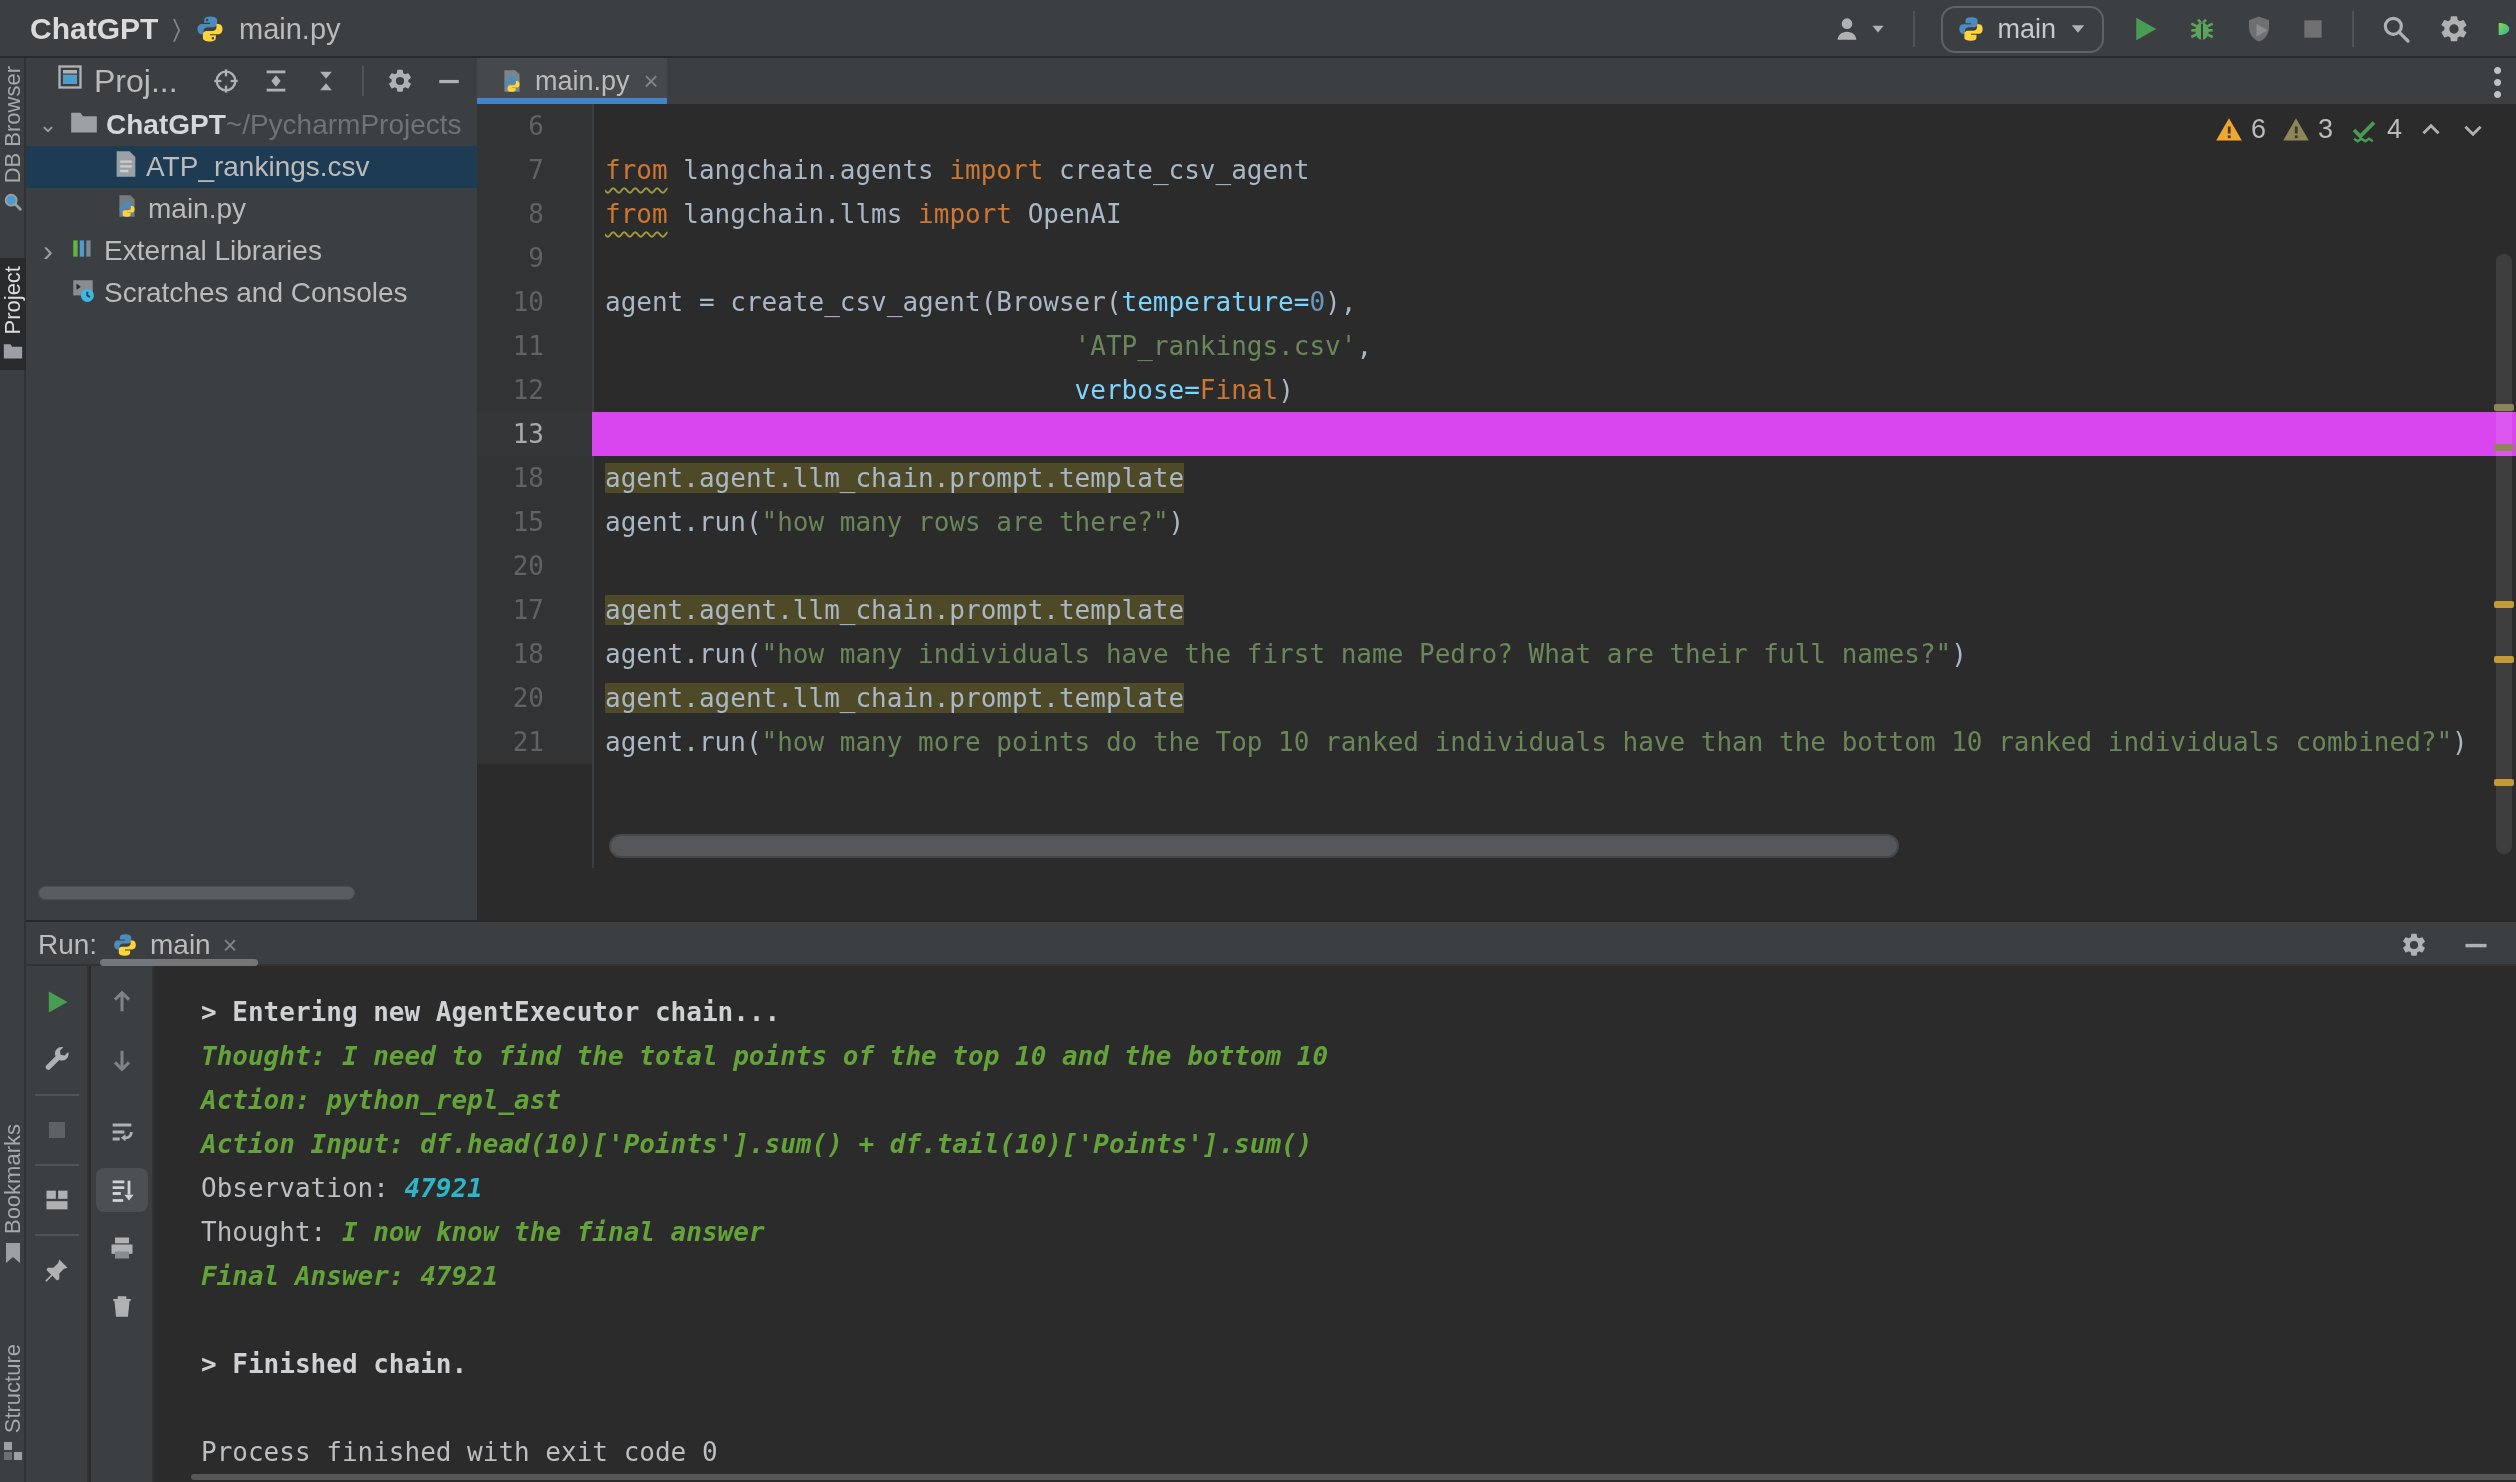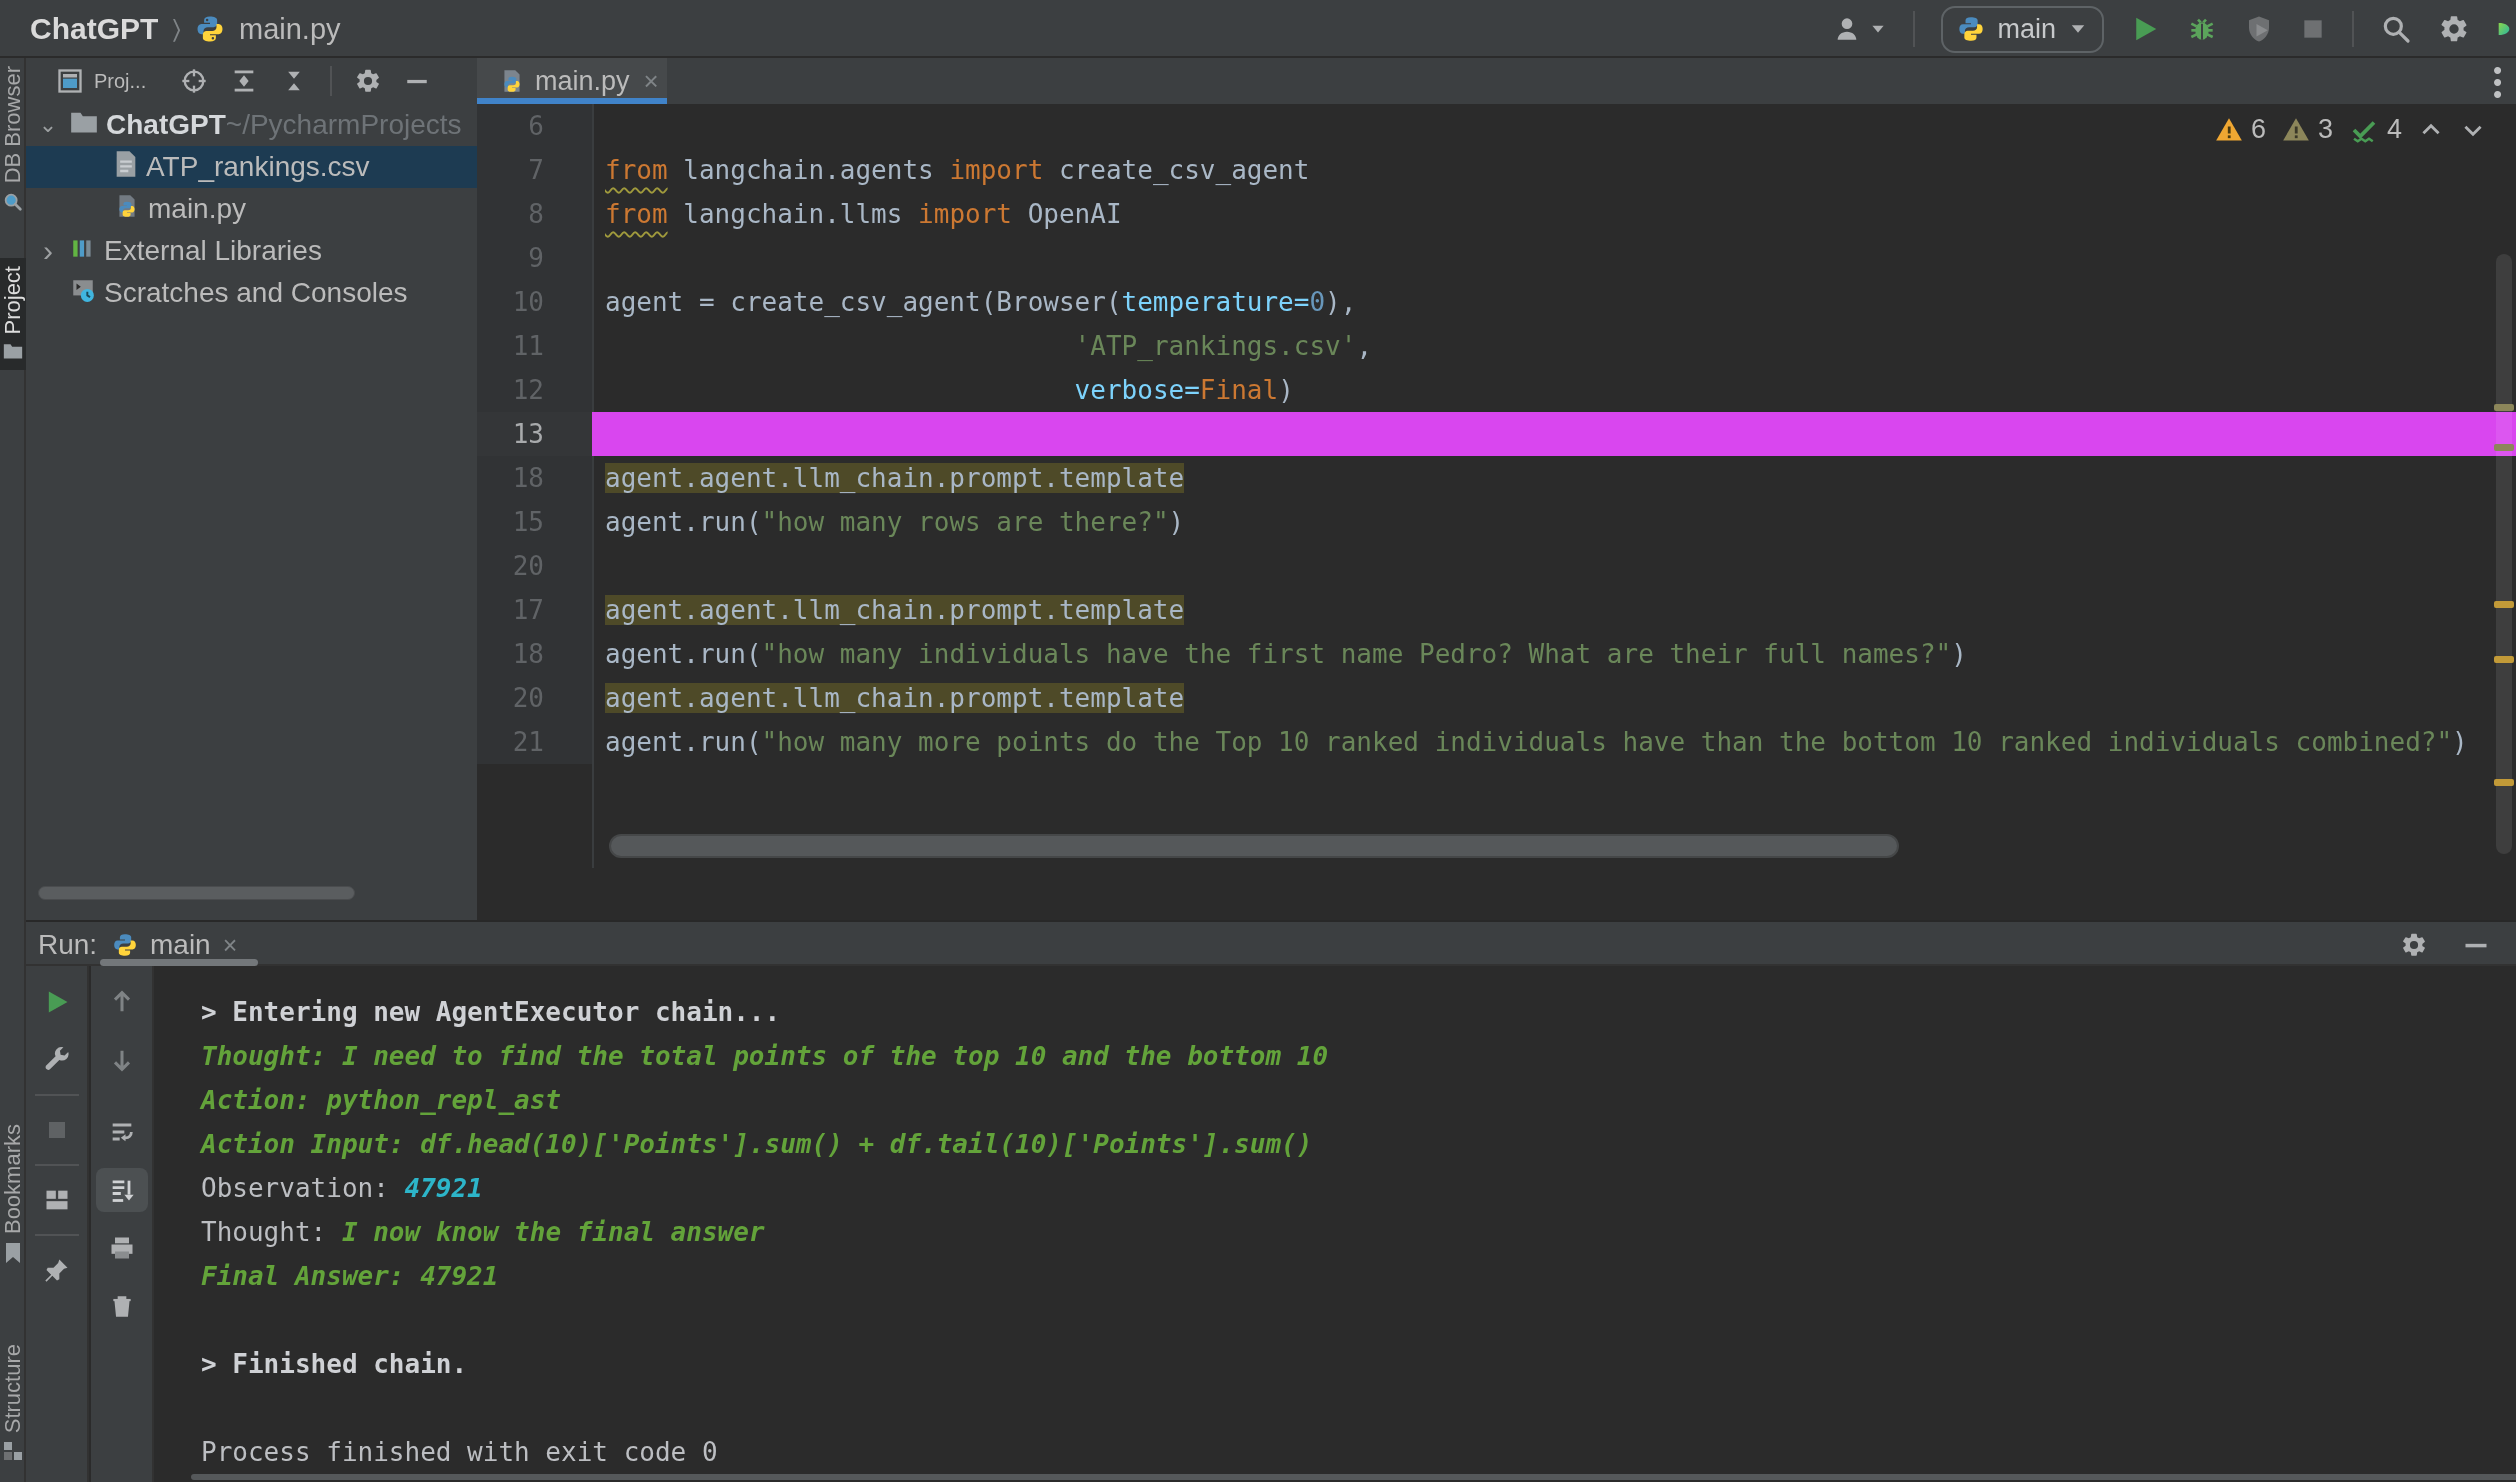--- a/index.html
+++ b/index.html
@@ -25,21 +25,21 @@
   #stripe { position:absolute; left:0; top:58px; width:26px; height:1424px; background:#3C3F41;
             border-right:2px solid #323232; }
   .stripe-btn { position:absolute; left:0; width:26px; display:flex; flex-direction:column; align-items:center; gap:8px; }
   .stripe-btn.active { background:#282A2B; }
   .vtext { writing-mode:vertical-rl; transform:rotate(180deg); font-size:22px; color:#A7A8A9; }
   .stripe-btn.active .vtext { color:#DDDDDD; }
 
   
   #project { position:absolute; left:26px; top:58px; width:451px; height:862px; background:#3C3F41; overflow:hidden; }
   #proj-header { position:absolute; left:0; top:0; width:451px; height:46px; display:flex; align-items:center; }
-  #proj-title { display:flex; align-items:center; gap:10px; margin-left:30px; color:#BBBBBB; font-size:20px; }
+  #proj-title { display:flex; gap:10px; margin-left:30px; color:#BBBBBB; font-size:32px; }
   .ph-icons { display:flex; align-items:center; gap:22px; margin-left:34px; }
   .ph-div { width:2px; height:30px; background:#515355; }
   #tree { position:absolute; left:0; top:46px; width:451px; }
   .trow { height:42px; display:flex; align-items:center; font-size:28px; color:#BBBBBB; white-space:nowrap; overflow:hidden; }
   .trow.selected { background:#1D3B52; }
   .trow .chev { width:24px; margin-left:10px; color:#9DA0A2; font-size:22px; text-align:center; }
   .trow .ticon { margin:0 8px 0 10px; }
   .proj-name { font-weight:bold; color:#D5D8DB; }
   .proj-path { color:#6E7377; margin-left:0; }
   .hscroll { position:absolute; height:14px; border-radius:7px; background:#5A5D5F; border:1px solid #4A4C4E; }

